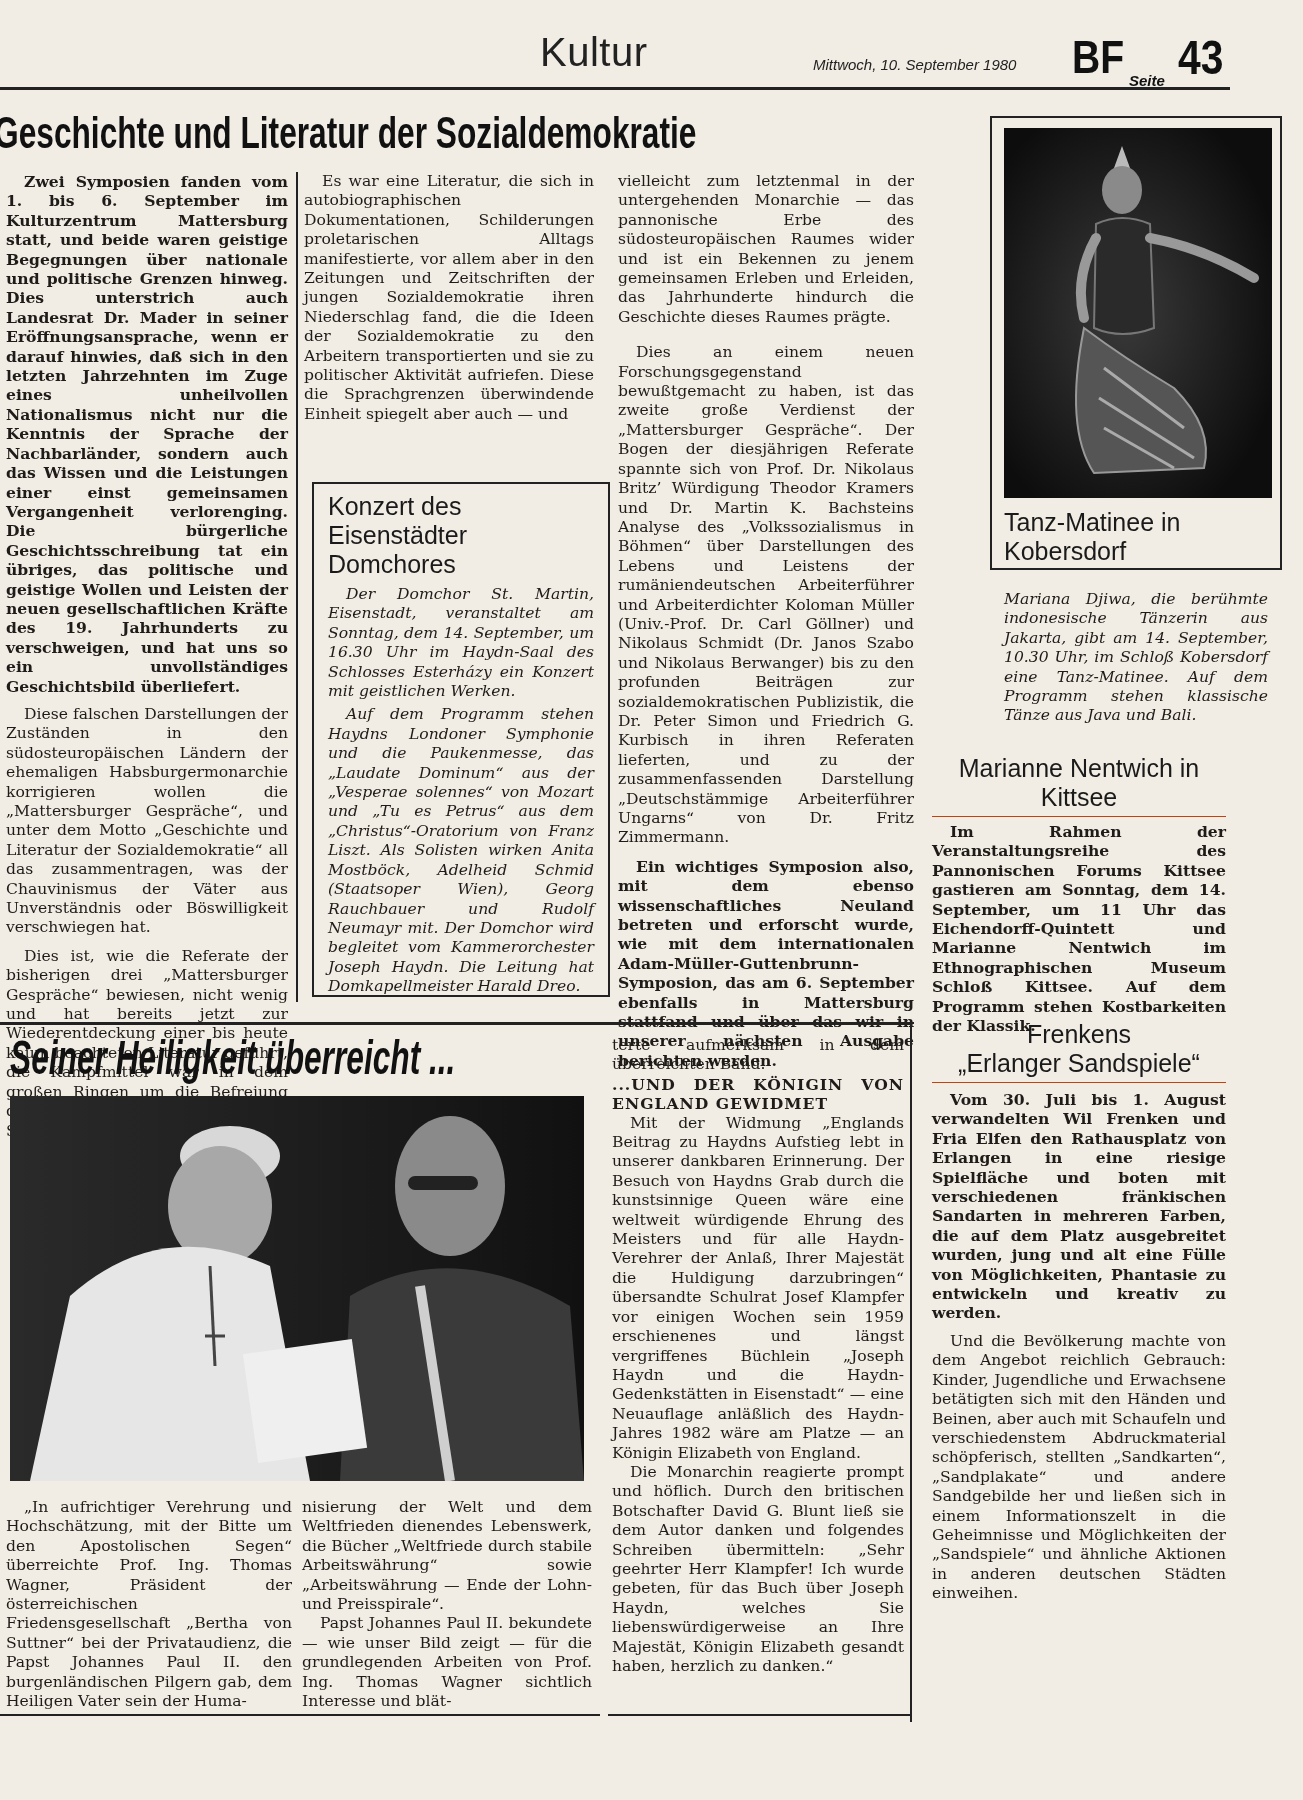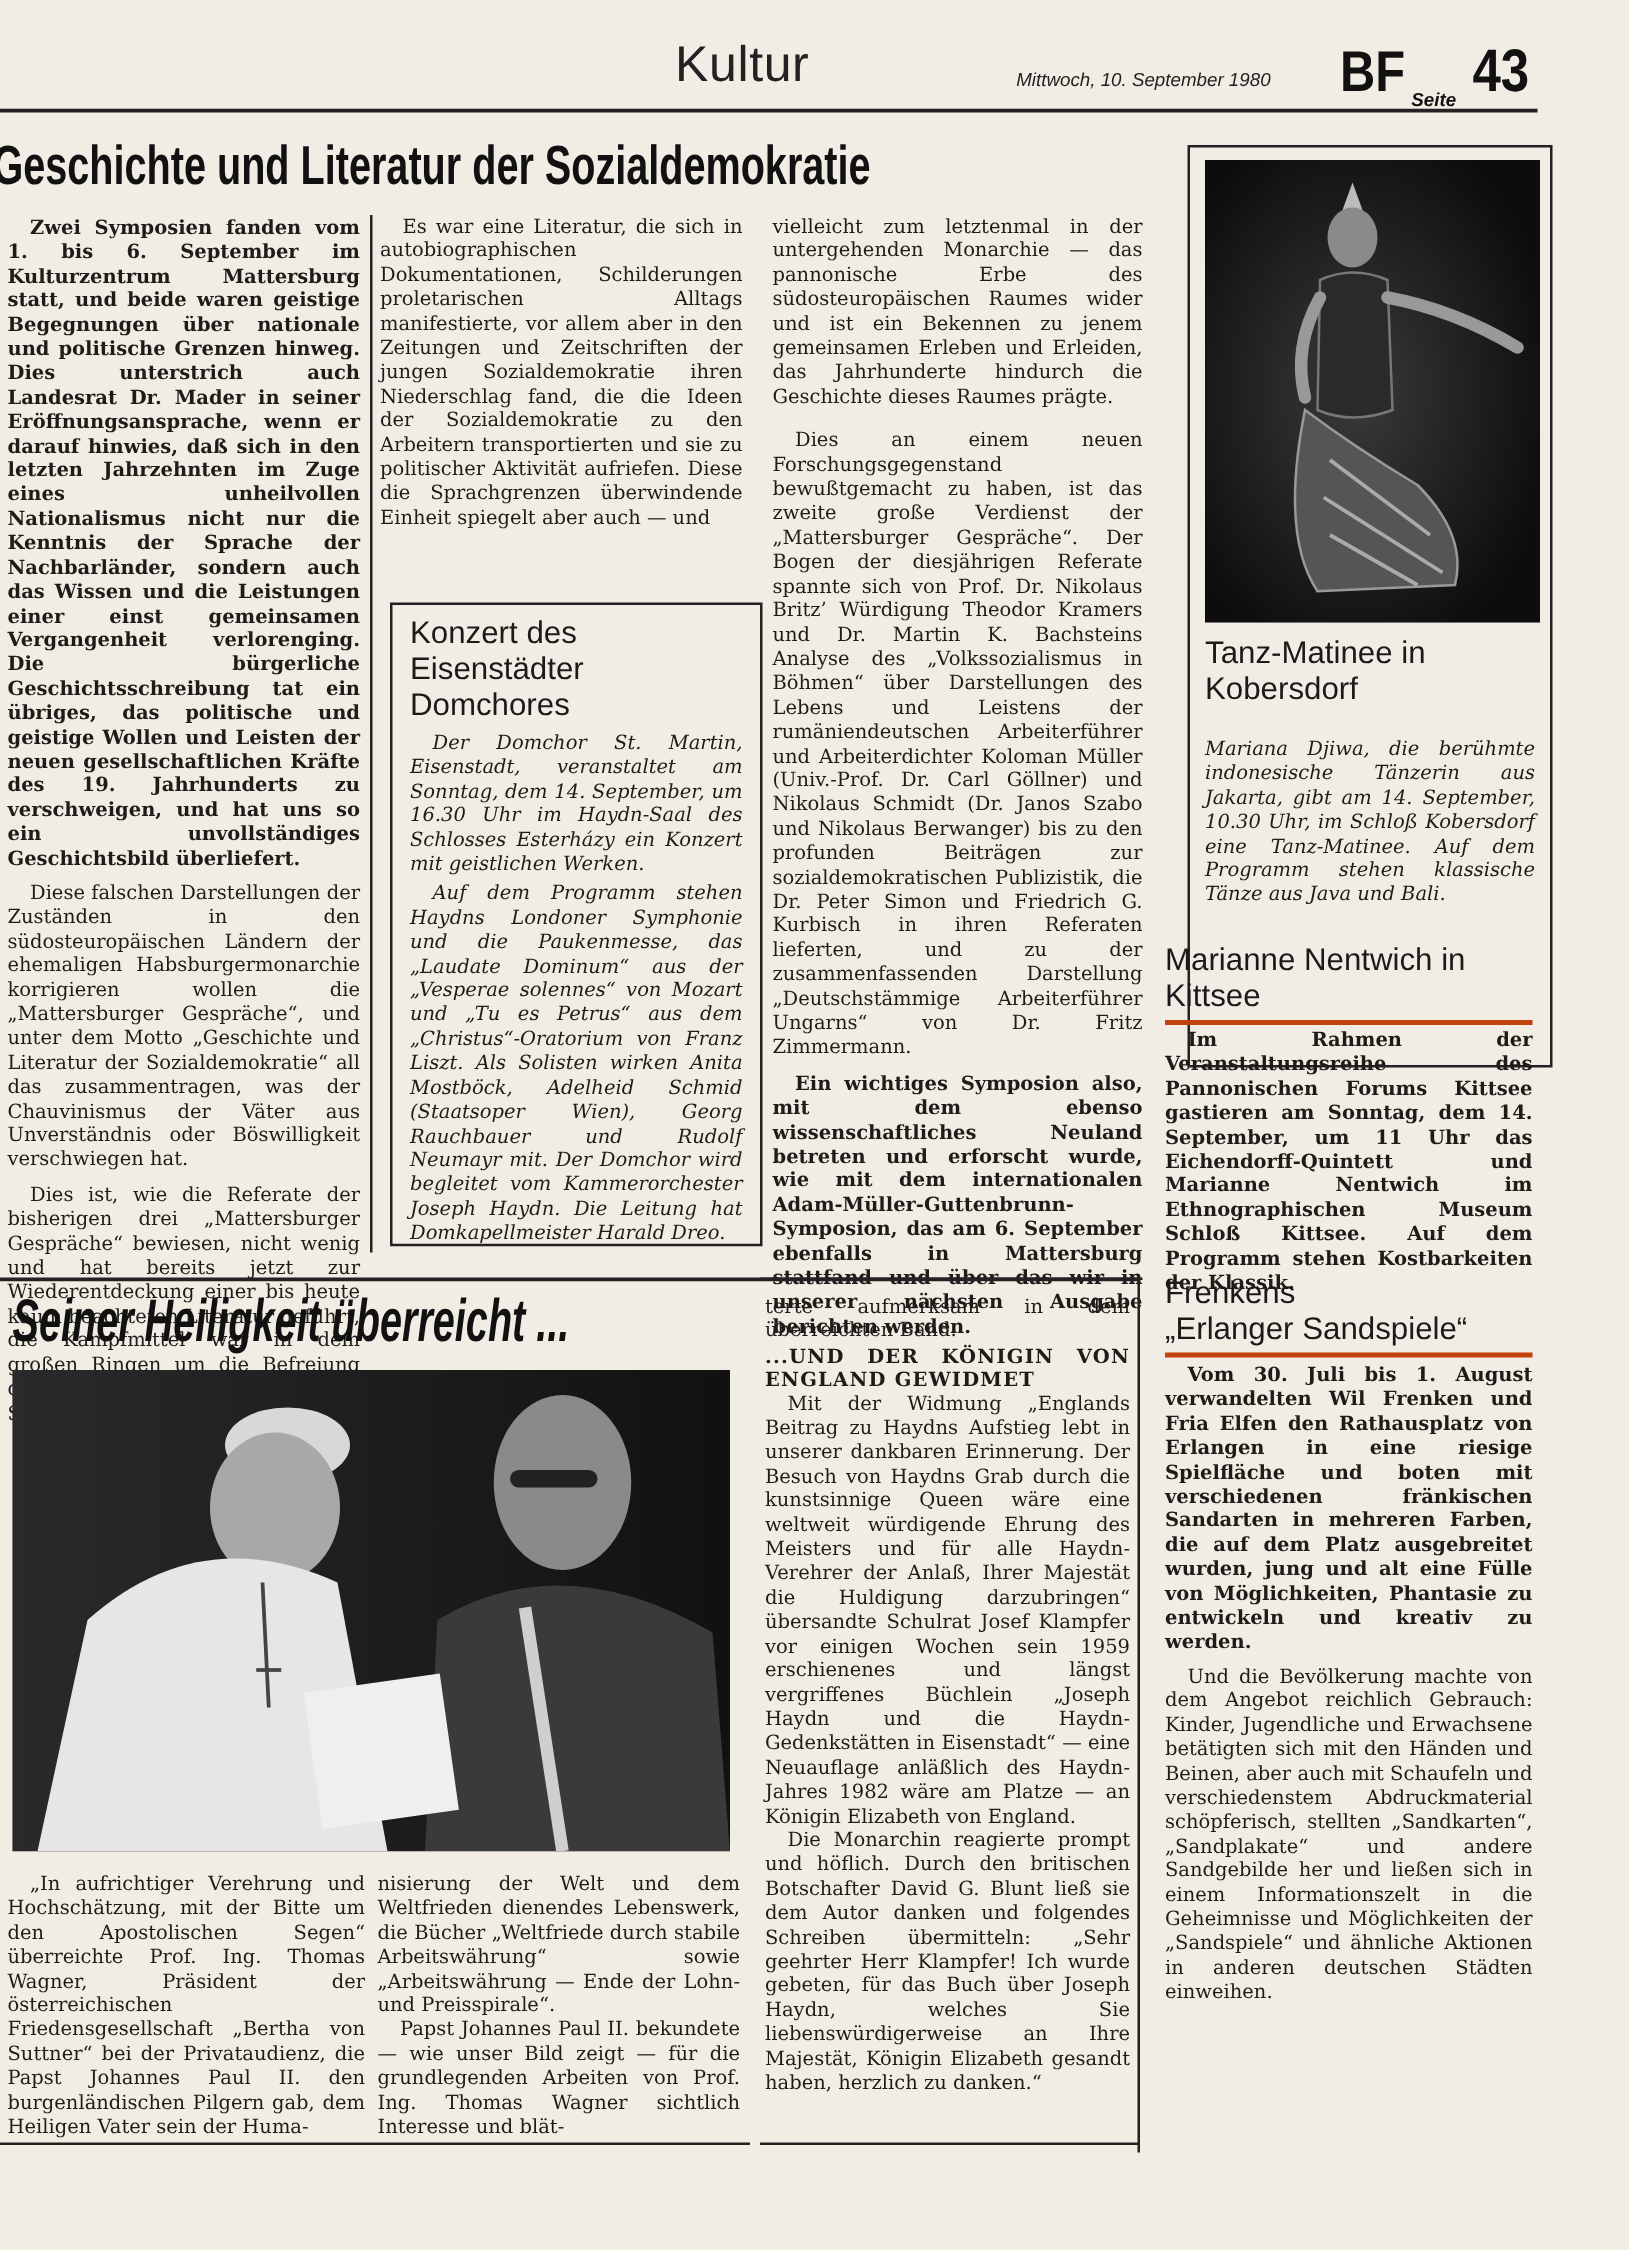--- a/index.html
+++ b/index.html
@@ -49,21 +49,21 @@
   .ital { font-style: italic; }
   .box {
     border: 2px solid #222;
   }
   .subhead {
     font-family: "Liberation Sans", sans-serif; font-size: 25px; line-height: 29px; color: #1a1a1a;
   }
   .photo {
     background: #1a1a1a; overflow: hidden;
   }
-  .section-head-rule { border-bottom: 4px solid #c2410c; padding-bottom: 4px; }
+  .section-head-rule { border-bottom: 1px solid #c2410c; padding-bottom: 4px; text-align: center; }
   .kicker { font-weight: bold; letter-spacing: 1px; }
 </style>
 </head>
 <body>
 
 <div class="abs masthead-section">Kultur</div>
 <div class="abs masthead-date">Mittwoch, 10. September 1980</div>
 <div class="abs masthead-logo">BF</div>
 <div class="abs masthead-seite">Seite</div>
 <div class="abs masthead-page">43</div>
@@ -89,21 +89,21 @@
     <p style="margin-top:4px">Auf dem Programm stehen Haydns Londoner Symphonie und die Paukenmesse, das „Laudate Dominum“ aus der „Vesperae solennes“ von Mozart und „Tu es Petrus“ aus dem „Christus“-Oratorium von Franz Liszt. Als Solisten wirken Anita Mostböck, Adelheid Schmid (Staatsoper Wien), Georg Rauchbauer und Rudolf Neumayr mit. Der Domchor wird begleitet vom Kammerorchester Joseph Haydn. Die Leitung hat Domkapellmeister Harald Dreo.</p>
   </div>
 </div>
 
 <div class="abs col" style="left:618px;top:172px;width:296px;">
   <p style="text-indent:0">vielleicht zum letztenmal in der untergehenden Monarchie — das pannonische Erbe des südosteuropäischen Raumes wider und ist ein Bekennen zu jenem gemeinsamen Erleben und Erleiden, das Jahrhunderte hindurch die Geschichte dieses Raumes prägte.</p>
   <p style="margin-top:16px">Dies an einem neuen Forschungsgegenstand bewußtgemacht zu haben, ist das zweite große Verdienst der „Mattersburger Gespräche“. Der Bogen der diesjährigen Referate spannte sich von Prof. Dr. Nikolaus Britz’ Würdigung Theodor Kramers und Dr. Martin K. Bachsteins Analyse des „Volkssozialismus in Böhmen“ über Darstellungen des Lebens und Leistens der rumäniendeutschen Arbeiterführer und Arbeiterdichter Koloman Müller (Univ.-Prof. Dr. Carl Göllner) und Nikolaus Schmidt (Dr. Janos Szabo und Nikolaus Berwanger) bis zu den profunden Beiträgen zur sozialdemokratischen Publizistik, die Dr. Peter Simon und Friedrich G. Kurbisch in ihren Referaten lieferten, und zu der zusammenfassenden Darstellung „Deutschstämmige Arbeiterführer Ungarns“ von Dr. Fritz Zimmermann.</p>
   <p class="bold">Ein wichtiges Symposion also, mit dem ebenso wissenschaftliches Neuland betreten und erforscht wurde, wie mit dem internationalen Adam-Müller-Guttenbrunn-Symposion, das am 6. September ebenfalls in Mattersburg stattfand und über das wir in unserer nächsten Ausgabe berichten werden.</p>
 </div>
 
-<div class="abs box" style="left:950px;top:116px;width:292px;height:738px;padding:10px 12px;">
+<div class="abs box" style="left:990px;top:116px;width:292px;height:454px;padding:10px 12px;">
   <div class="photo" style="width:268px;height:370px;position:relative;" title="Photo of dancer Mariana Djiwa in traditional costume">
     <svg width="268" height="370" viewBox="0 0 268 370">
       <defs>
         <radialGradient id="g1" cx="0.45" cy="0.5" r="0.6">
           <stop offset="0" stop-color="#3a3a3a"></stop>
           <stop offset="1" stop-color="#0d0d0d"></stop>
         </radialGradient>
       </defs>
       <rect width="268" height="370" fill="url(#g1)"></rect>
       <path d="M110 40 L118 18 L126 40 Z" fill="#bbb"></path>

